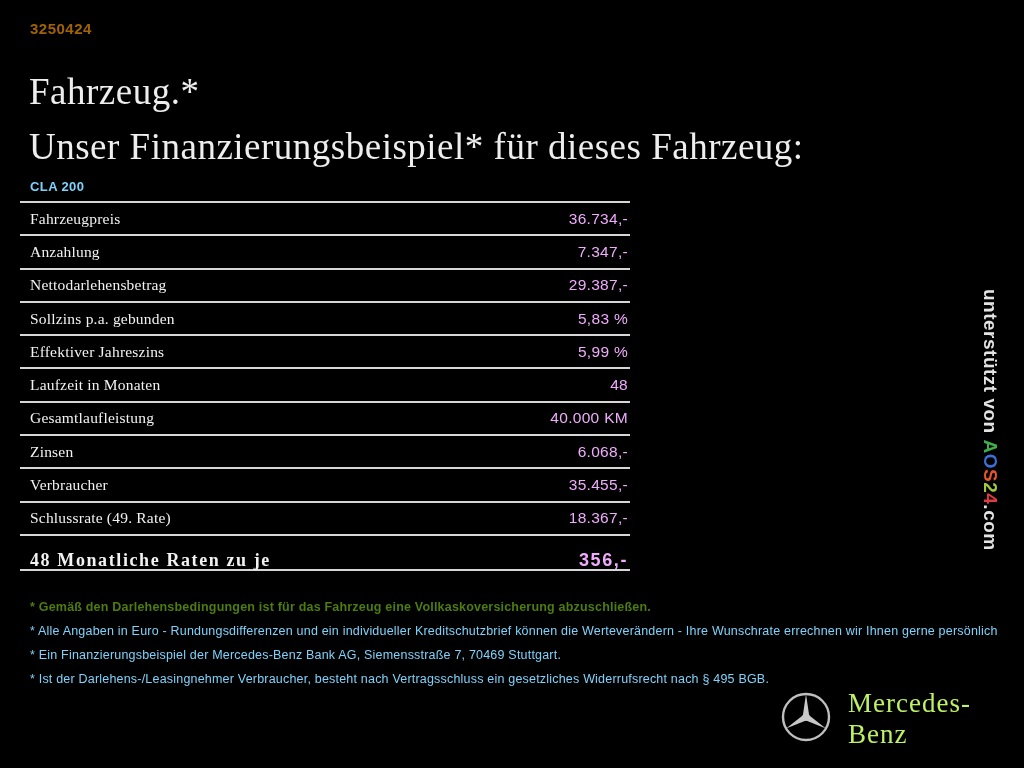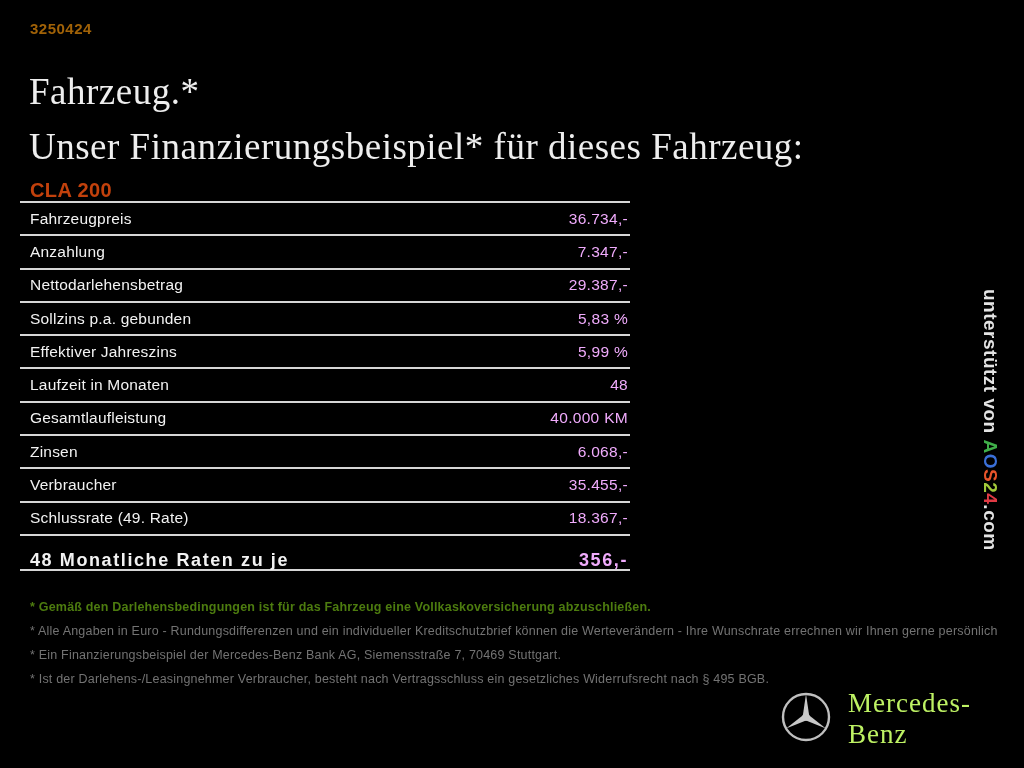--- a/index.html
+++ b/index.html
@@ -6,32 +6,32 @@
   body{width:1024px;height:768px;position:relative;overflow:hidden;
        font-family:"Liberation Sans",sans-serif;color:#e8e8e8;
        -webkit-font-smoothing:antialiased;}
   .abs{position:absolute;}
 
   #doc-number{left:30px;top:20px;font-size:15px;font-weight:700;color:#a16207;letter-spacing:.5px;}
 
   #title{left:29px;top:64px;font-family:"Liberation Serif","DejaVu Serif",serif;
          font-size:37px;font-weight:400;color:#eee;line-height:55px;letter-spacing:.5px;}
 
-  #model-name{left:30px;top:179px;font-size:20px;font-weight:700;color:#c2410c;letter-spacing:.4px;}
+  #model-name{left:30px;top:179px;font-size:13px;font-weight:700;color:#7dd3fc;letter-spacing:.4px;}
 
   #fin-table{left:20px;top:201px;width:610px;border-top:2px solid #d6d6d6;}
   .row{display:flex;justify-content:space-between;align-items:center;
        height:31.3px;border-bottom:2px solid #d6d6d6;padding:0 2px 0 10px;}
-  .row .lbl{font-size:15.5px;color:#f2f2f2;letter-spacing:.2px;}
+  .row .lbl{font-size:15.5px;color:#f2f2f2;letter-spacing:.2px;font-family:Liberation Serif, serif;}
   .row .val{font-size:15.5px;color:#f0abfc;letter-spacing:.3px;}
   .row.highlight{height:33px;}
   .row.highlight .lbl,.row.highlight .val{font-size:18px;font-weight:700;letter-spacing:1.6px;margin-top:17px;}
 
   #footnotes{left:30px;top:595px;width:975px;}
-  .footnote{font-size:12.5px;line-height:24px;color:#737373;letter-spacing:.2px;font-weight:500;}
+  .footnote{font-size:12.5px;line-height:24px;color:#7dd3fc;letter-spacing:.2px;font-weight:500;}
   .footnote.first{font-weight:700;color:#4d7c0f;}
 
   #vertical-credit{left:1001px;top:289px;transform:rotate(90deg);transform-origin:0 0;
       white-space:nowrap;font-size:19px;font-weight:700;color:#e3e3e3;letter-spacing:.5px;}
   #vertical-credit .brand-letter{font-weight:800;}
 
   #footer-logo{left:780px;top:688px;display:flex;align-items:center;gap:16px;}
   #brand-wordmark{font-family:"Liberation Serif","DejaVu Serif",serif;font-size:27px;
       color:#bef264;letter-spacing:1px;}
 </style>

